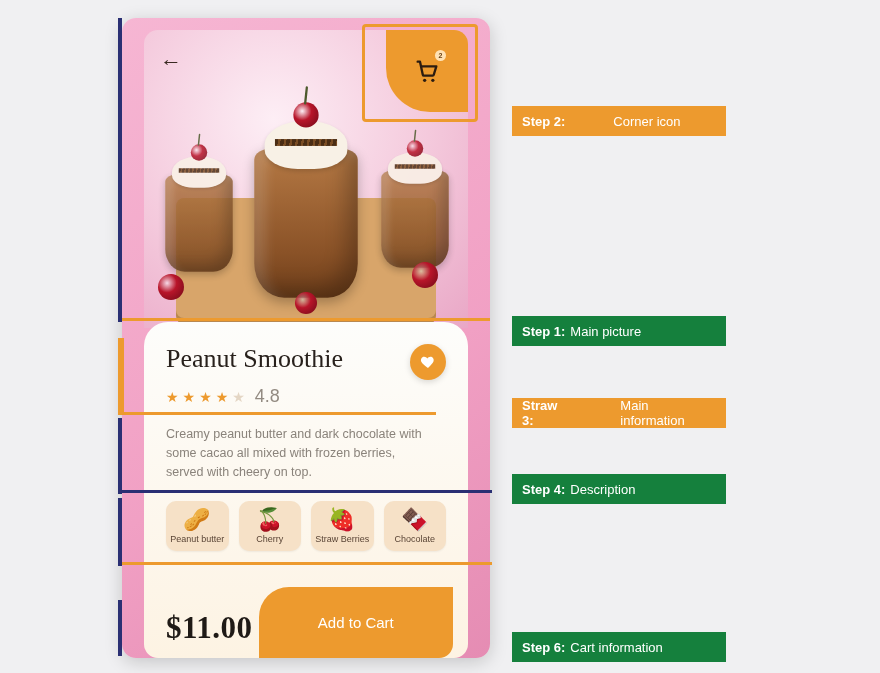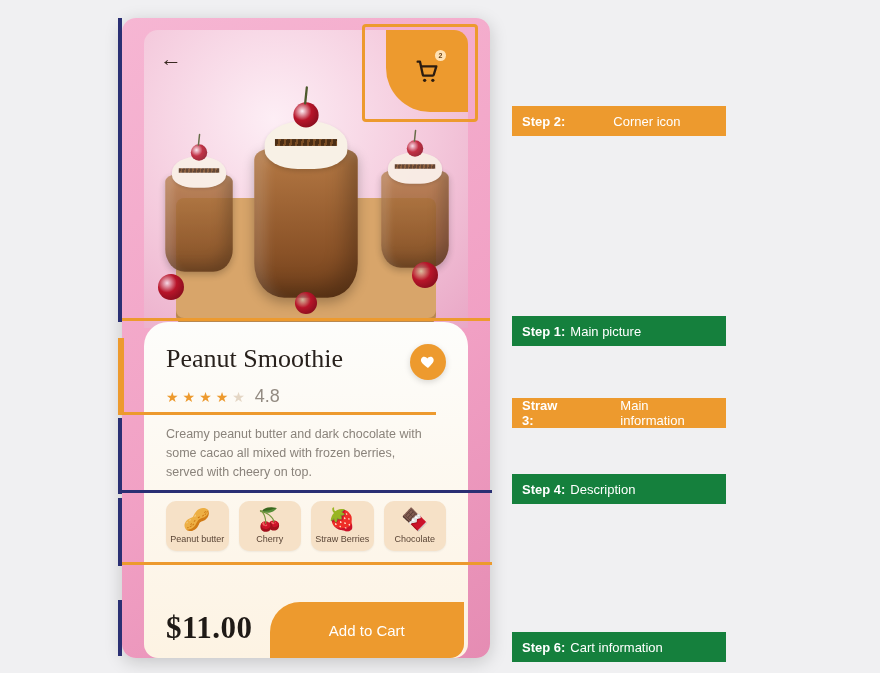--- a/index.html
+++ b/index.html
@@ -124,22 +124,22 @@
     display:flex; flex-direction:column; align-items:center; gap:4px;
     box-shadow: 0 1px 2px rgba(0,0,0,0.06);
   }
   .ing .glyph { font-size:22px; line-height:1; filter: grayscale(10%); }
   .ing-label { font-size:9px; color:#5a4536; line-height:1.1; }
   .price {
     position:absolute; left:22px; bottom:12px;
     font-family: "Georgia","Times New Roman", serif; font-weight:700; font-size:31px; color:#1f1a16; letter-spacing:0.5px;
   }
   .addcart {
-    position:absolute; right:4px; bottom:0;
-    height:56px; width:60%;
+    position:absolute; right:15px; bottom:0;
+    height:71px; width:60%;
     background:#ed9a2e; color:#fff; font-size:15px;
     border-top-left-radius:30px; border-bottom-right-radius:14px;
     display:flex; align-items:center; justify-content:center;
   }
 
   
   .band { position:absolute; pointer-events:none; }
   .band-orange { border:3px solid #ed9a2e; }
   .band-navy { border-left:4px solid #2a2f73; }
 

